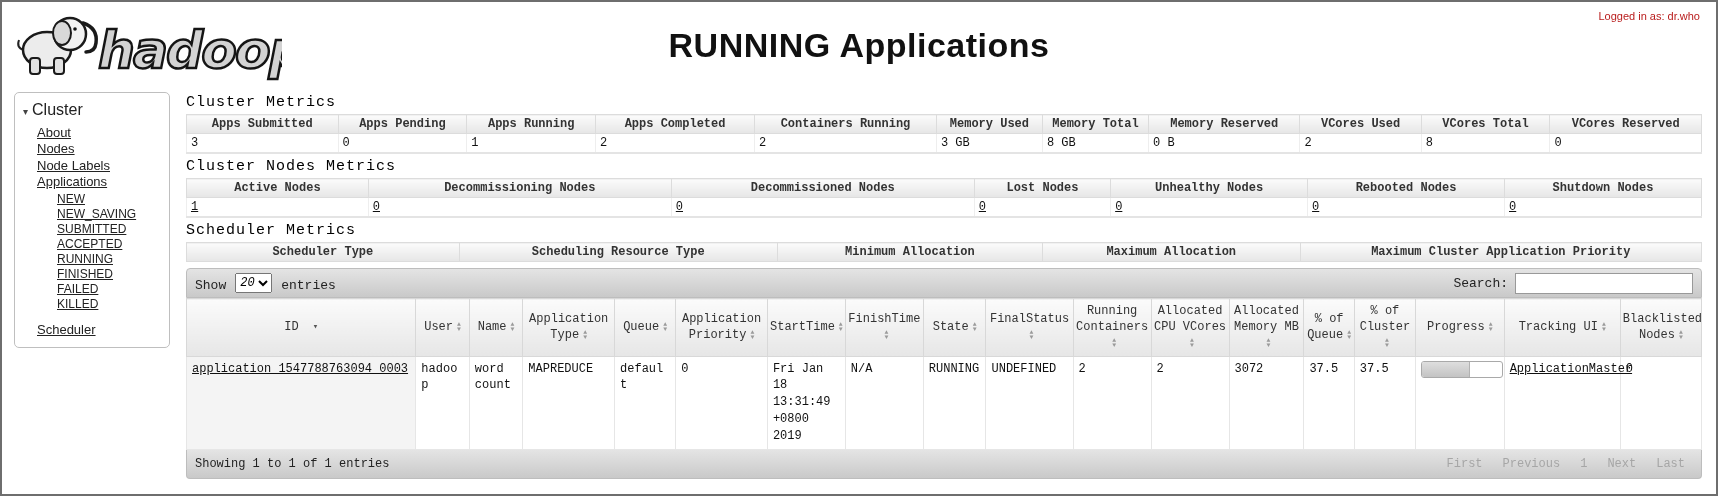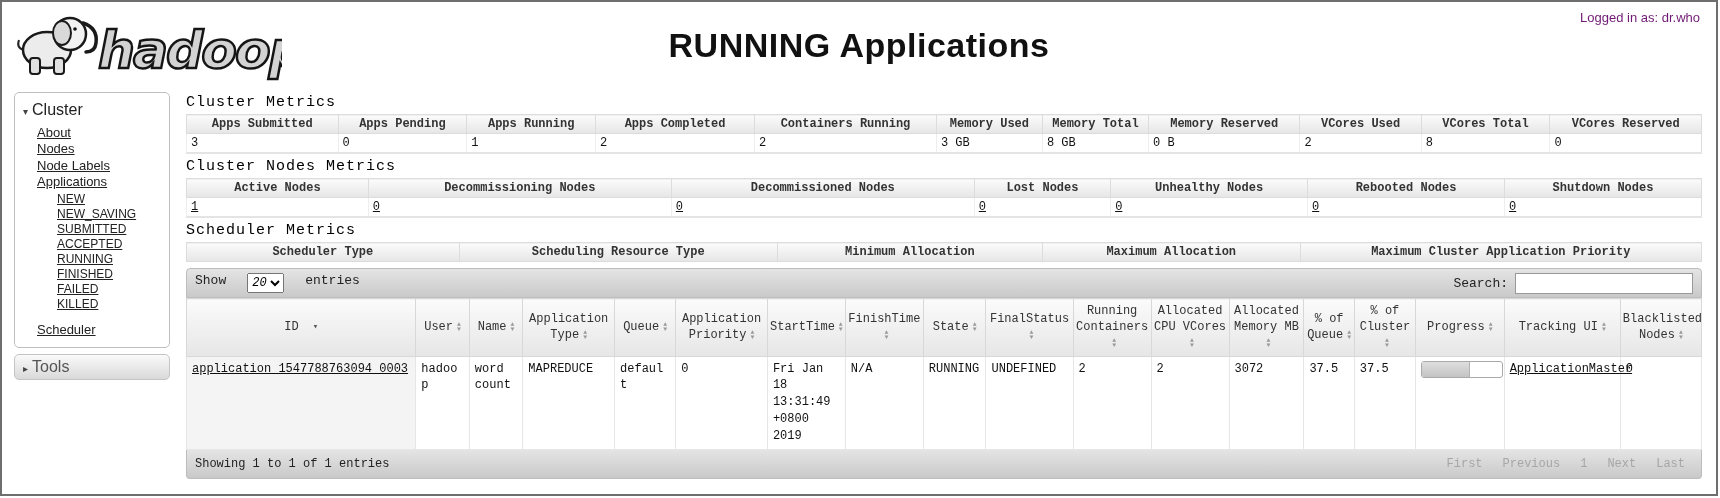--- a/index.html
+++ b/index.html
@@ -1,21 +1,21 @@
 <!DOCTYPE html>
 <html><head>
 <meta charset="utf-8">
 <style>
   html,body{margin:0;padding:0;background:#fff;}
   body{width:1720px;height:498px;font-family:"Liberation Sans","DejaVu Sans",sans-serif;}
   .page{box-sizing:border-box;width:1718px;height:496px;border:2px solid #6e6e6e;background:#fff;position:relative;overflow:hidden;}
   
   .hdr{position:relative;height:88px;}
   .logo{position:absolute;left:12px;top:4px;}
-  .login{position:absolute;right:16px;top:8px;font-size:13px;color:#701a75;}
+  .login{position:absolute;right:16px;top:8px;font-size:11px;color:#b91c1c;}
   .title{text-align:center;padding-top:24px;font-size:34px;font-weight:bold;color:#111;letter-spacing:.5px;}
   
   .cols{display:flex;padding:2px 14px 0 12px;gap:16px;}
   .sidebar{width:156px;flex:none;font-size:13px;}
   .navbox{border:1px solid #bfbfbf;border-radius:5px;padding:6px 0 10px 0;background:#fff;}
   .nav-head{font-size:16px;color:#222;padding:2px 8px 6px 8px;}
   .tri{font-size:10px;color:#444;margin-right:4px;}
   .navbox ul{list-style:none;margin:0;padding:0 0 0 22px;line-height:1.25;}
   .navbox ul.sub{padding-left:42px;font-size:12px;margin-top:2px;}
   .navbox a{color:#222;text-decoration:underline;cursor:pointer;}
@@ -30,21 +30,21 @@
                 border:1px solid #dcdcdc;}
   table.metrics th{background:linear-gradient(#fbfbfb,#e6e6e6);border:1px solid #dcdcdc;font-weight:bold;
                    color:#333;text-align:center;padding:2px 3px;white-space:nowrap;overflow:hidden;}
   table.metrics td{background:#fff;border-bottom:2px solid #e4e4e4;border-left:1px solid #eee;
                    padding:2px 4px;text-align:left;color:#111;white-space:nowrap;overflow:hidden;}
   table.metrics a{color:#111;text-decoration:underline;}
   
   .dt-toolbar{margin-top:6px;height:28px;background:linear-gradient(#e4e4e4,#c9c9c9);border:1px solid #bdbdbd;
               border-radius:4px 4px 0 0;display:flex;align-items:center;justify-content:space-between;
               padding:0 8px;font-size:13px;color:#222;}
-  .dt-left{display:flex;align-items:flex-start;gap:21px;}
+  .dt-left{display:flex;align-items:flex-end;gap:9px;}
   .dt-left select{font-size:12px;height:20px;font-family:inherit;font-style:italic;}
   .dt-right{display:flex;align-items:center;gap:7px;margin-left:32px;}
   .dt-right input{width:170px;height:17px;border:1px solid #999;font-size:12px;padding:1px 3px;}
   table.apps{width:100%;border-collapse:collapse;table-layout:fixed;font-size:12px;border:1px solid #d8d8d8;}
   table.apps th{background:linear-gradient(#fbfbfb,#e6e6e6);border:1px solid #d8d8d8;font-weight:normal;
                 color:#333;text-align:center;padding:4px 2px;vertical-align:middle;cursor:pointer;line-height:1.35;}
   table.apps td{background:#fff;border:1px solid #e6e6e6;padding:4px 5px;vertical-align:top;color:#111;
                 font-size:12px;word-wrap:break-word;line-height:1.4;}
   table.apps td.sorted{background:#f4f4f4;}
   table.apps a{color:#111;text-decoration:underline;white-space:nowrap;}
@@ -101,23 +101,20 @@
           <li><a>NEW</a></li>
           <li><a>NEW_SAVING</a></li>
           <li><a>SUBMITTED</a></li>
           <li><a>ACCEPTED</a></li>
           <li><a>RUNNING</a></li>
           <li><a>FINISHED</a></li>
           <li><a>FAILED</a></li>
           <li><a>KILLED</a></li>
         </ul>
         <div class="sched"><a>Scheduler</a></div>
-      </div>
-      <div class="toolsbar">
-        <span class="tri">▸</span><span>Tools</span>
       </div>
     </div>
 
     <div class="main">
 
       <h3 class="sec">Cluster Metrics</h3>
       <table class="metrics">
         <colgroup>
           <col style="width:10%">
             <col style="width:8.5%">

